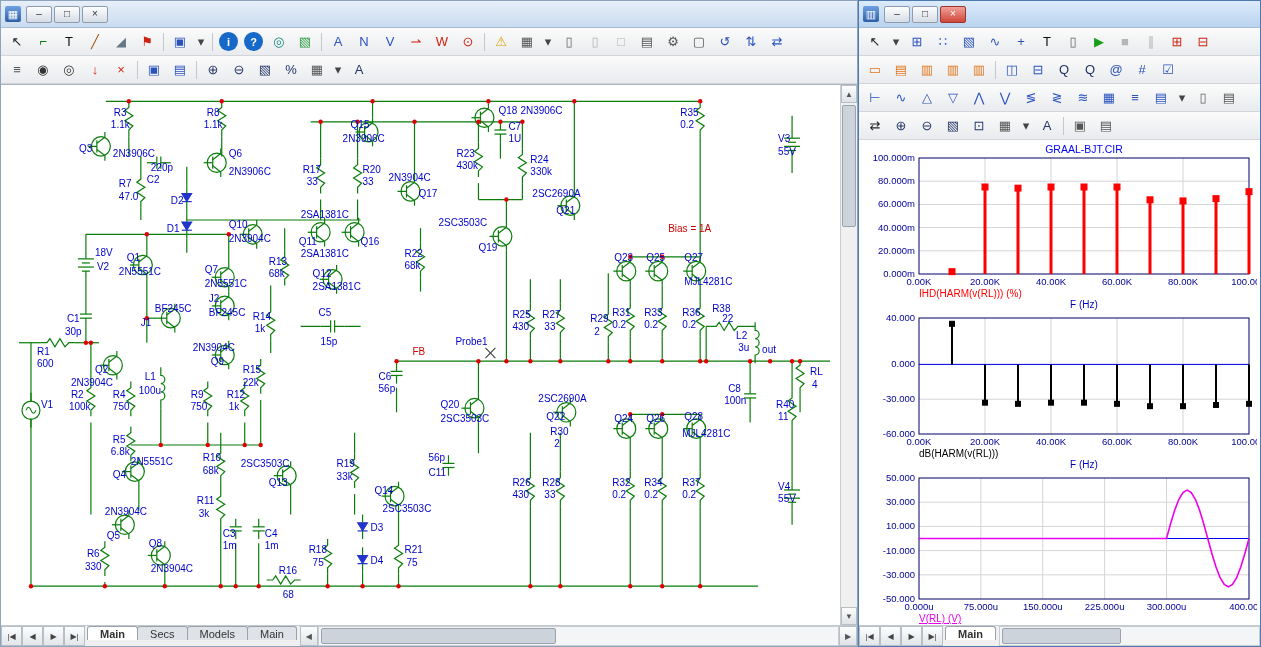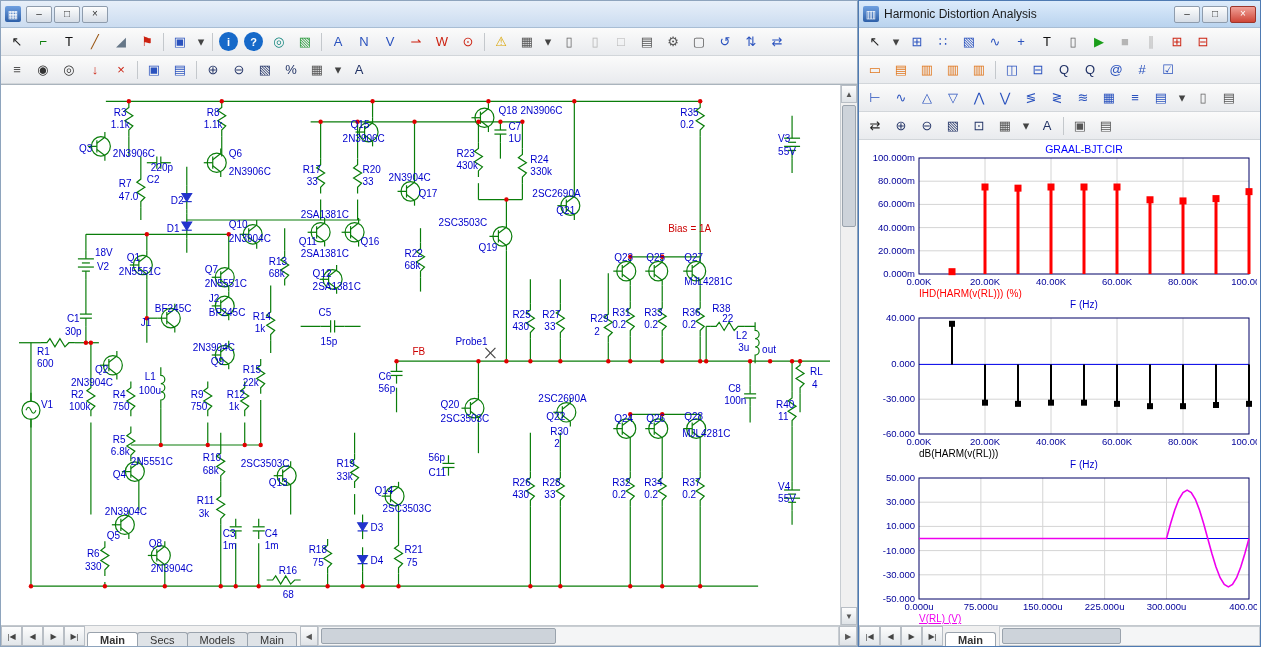--- a/index.html
+++ b/index.html
@@ -29,21 +29,21 @@
   .schem-wrap svg{display:block;width:840px;height:100%;}
   .vscroll{width:16px;background:#f0f0f0;border-left:1px solid #c8cdd2;display:flex;flex-direction:column;font-size:8px;color:#555;}
   .vscroll .arrow,.hscroll .arrow{flex:0 0 16px;display:flex;align-items:center;justify-content:center;
     background:linear-gradient(#fdfdfd,#dfe3e7);border:1px solid #b8bec5;}
   .vscroll .track{flex:1;position:relative;}
   .vscroll .thumb{position:absolute;left:1px;right:1px;top:2px;height:120px;background:#cdd3da;border:1px solid #9aa3ad;border-radius:2px;}
   .bottombar{height:20px;flex:0 0 20px;display:flex;align-items:stretch;background:#f0f0f0;border-top:1px solid #c4c9ce;font-size:11px;}
   .navbtns{display:flex;}
   .navbtn{width:19px;display:flex;align-items:center;justify-content:center;font-size:8px;color:#444;
     border:1px solid #b8bec5;background:linear-gradient(#fdfdfd,#e2e6ea);}
-  .tabs{display:flex;align-items:flex-end;margin-left:2px;border-radius:10px;}
+  .tabs{display:flex;align-items:flex-start;margin-left:2px;border-radius:10px;}
   .tab{padding:1px 12px 0 12px;display:flex;align-items:center;border:1px solid #9aa3ad;border-bottom:none;
     background:#dfe3e7;color:#333;margin-right:-1px;border-radius:3px 3px 0 0;}
   .tab.active{background:#fff;font-weight:bold;}
   .hscroll{flex:1;display:flex;margin-left:4px;font-size:8px;color:#555;}
   .hscroll .track{flex:1;position:relative;background:#f4f5f6;border:1px solid #c8cdd2;}
   .hscroll .thumb{position:absolute;top:1px;bottom:1px;left:2px;width:45%;background:#cdd3da;border:1px solid #9aa3ad;border-radius:2px;}
   #plots{flex:1;background:#fff;padding:2px 2px 0 4px;overflow:hidden;min-height:0;}
   #plots svg{display:block;}
 </style>
 </head>
@@ -807,21 +807,20 @@
             <div class="thumb"></div>
           </div>
         <div class="arrow">▶</div>
       </div>
     </div>
   </section>
 
   <section class="window right-window">
     <div class="titlebar">
       <span class="appicon">▥</span>
-      <span class="title">Harmonic Distortion Analysis</span>
       <span class="winbtns">
         <span class="wbtn">–</span>
         <span class="wbtn">□</span>
         <span class="wbtn close">×</span>
       </span>
     </div>
     <div class="toolbar" id="rt1">
         <div class="tbtn" style="color: rgb(34, 34, 34);">↖</div>
         <div class="tbtn narrow" style="color: rgb(68, 68, 68);">▾</div>
         <div class="tbtn" style="color: rgb(42, 82, 190);">⊞</div>

